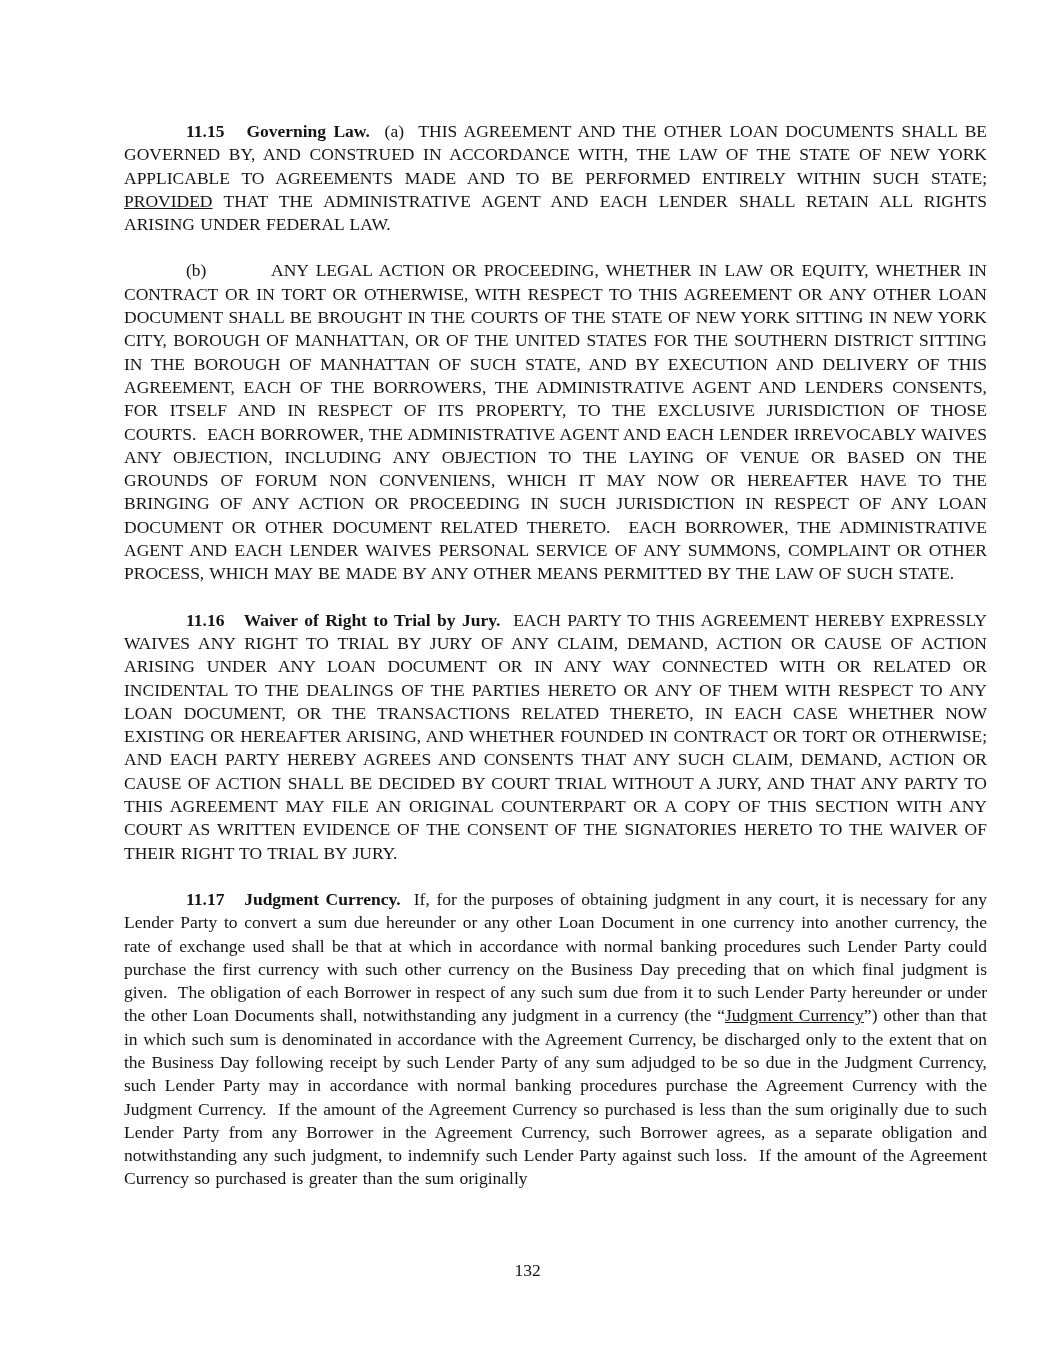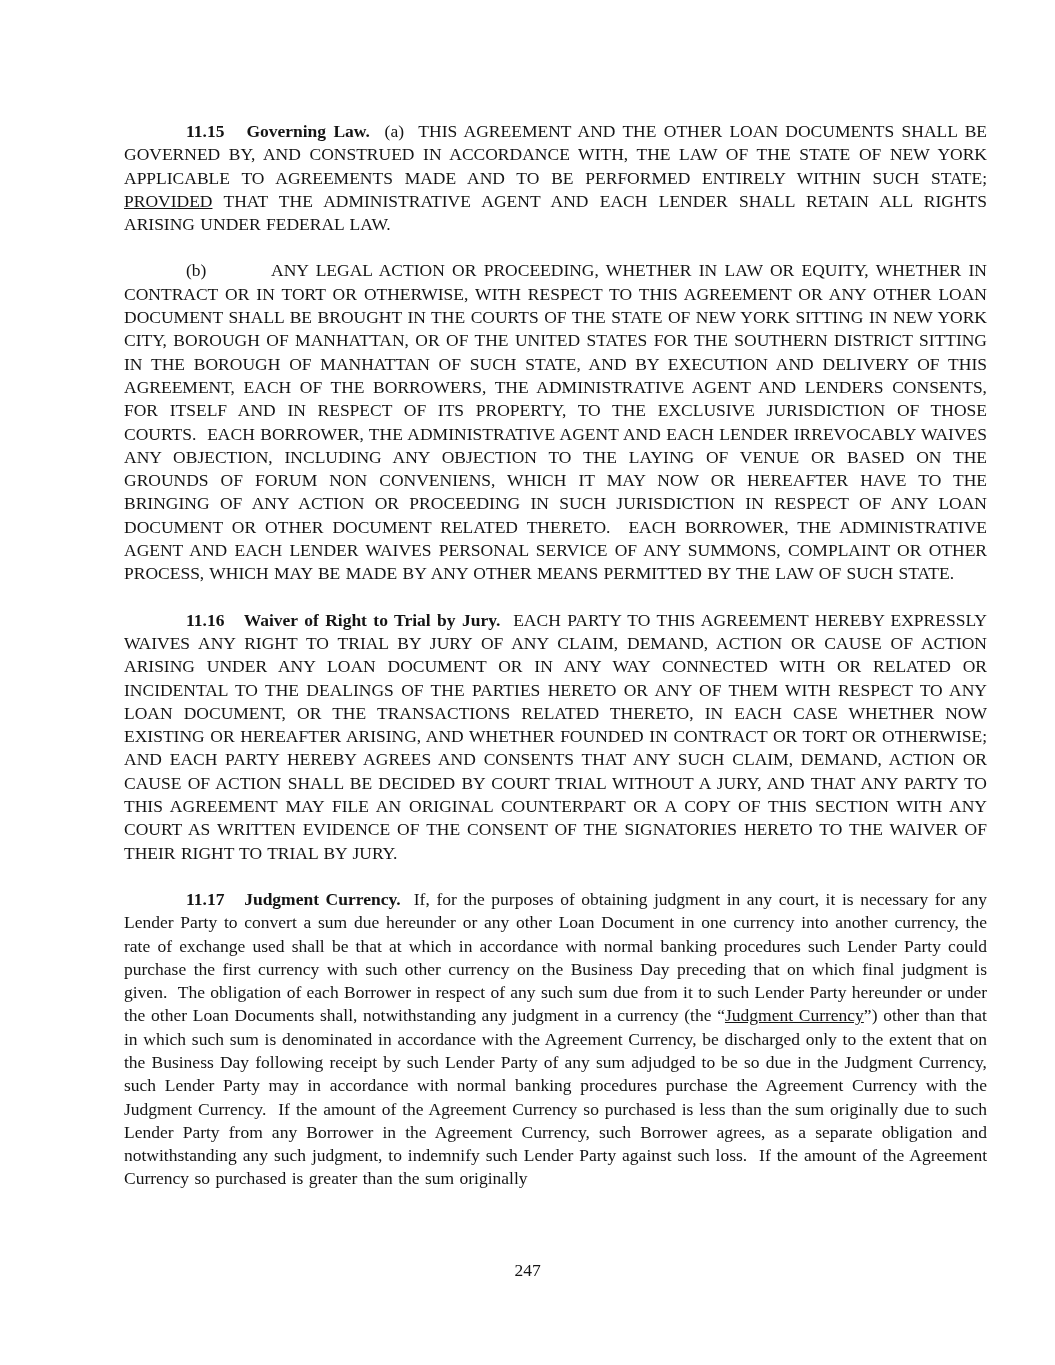--- a/index.html
+++ b/index.html
@@ -45,15 +45,15 @@
 <body>
 
 <div class="page">
   <main class="doc-body">
     <p class="para"><span class="seg-bold">11.15&nbsp;&nbsp;&nbsp;Governing Law.</span><span>&nbsp; (a)&nbsp; THIS AGREEMENT AND THE OTHER LOAN DOCUMENTS SHALL BE GOVERNED BY, AND CONSTRUED IN ACCORDANCE WITH, THE LAW OF THE STATE OF NEW YORK APPLICABLE TO AGREEMENTS MADE AND TO BE PERFORMED ENTIRELY WITHIN SUCH STATE; </span><span class="seg-underline">PROVIDED</span><span> THAT THE ADMINISTRATIVE AGENT AND EACH LENDER SHALL RETAIN ALL RIGHTS ARISING UNDER FEDERAL LAW.</span></p>
     <p class="para"><span>(b)&nbsp;&nbsp;&nbsp;&nbsp;&nbsp;&nbsp;&nbsp;&nbsp; ANY LEGAL ACTION OR PROCEEDING, WHETHER IN LAW OR EQUITY, WHETHER IN CONTRACT OR IN TORT OR OTHERWISE, WITH RESPECT TO THIS AGREEMENT OR ANY OTHER LOAN DOCUMENT SHALL BE BROUGHT IN THE COURTS OF THE STATE OF NEW YORK SITTING IN NEW YORK CITY, BOROUGH OF MANHATTAN, OR OF THE UNITED STATES FOR THE SOUTHERN DISTRICT SITTING IN THE BOROUGH OF MANHATTAN OF SUCH STATE, AND BY EXECUTION AND DELIVERY OF THIS AGREEMENT, EACH OF THE BORROWERS, THE ADMINISTRATIVE AGENT AND LENDERS CONSENTS, FOR ITSELF AND IN RESPECT OF ITS PROPERTY, TO THE EXCLUSIVE JURISDICTION OF THOSE COURTS.&nbsp; EACH BORROWER, THE ADMINISTRATIVE AGENT AND EACH LENDER IRREVOCABLY WAIVES ANY OBJECTION, INCLUDING ANY OBJECTION TO THE LAYING OF VENUE OR BASED ON THE GROUNDS OF </span><span class="seg-italic">FORUM NON CONVENIENS</span><span>, WHICH IT MAY NOW OR HEREAFTER HAVE TO THE BRINGING OF ANY ACTION OR PROCEEDING IN SUCH JURISDICTION IN RESPECT OF ANY LOAN DOCUMENT OR OTHER DOCUMENT RELATED THERETO.&nbsp; EACH BORROWER, THE ADMINISTRATIVE AGENT AND EACH LENDER WAIVES PERSONAL SERVICE OF ANY SUMMONS, COMPLAINT OR OTHER PROCESS, WHICH MAY BE MADE BY ANY OTHER MEANS PERMITTED BY THE LAW OF SUCH STATE.</span></p>
     <p class="para"><span class="seg-bold">11.16&nbsp;&nbsp;&nbsp;Waiver of Right to Trial by Jury.</span><span>&nbsp; EACH PARTY TO THIS AGREEMENT HEREBY EXPRESSLY WAIVES ANY RIGHT TO TRIAL BY JURY OF ANY CLAIM, DEMAND, ACTION OR CAUSE OF ACTION ARISING UNDER ANY LOAN DOCUMENT OR IN ANY WAY CONNECTED WITH OR RELATED OR INCIDENTAL TO THE DEALINGS OF THE PARTIES HERETO OR ANY OF THEM WITH RESPECT TO ANY LOAN DOCUMENT, OR THE TRANSACTIONS RELATED THERETO, IN EACH CASE WHETHER NOW EXISTING OR HEREAFTER ARISING, AND WHETHER FOUNDED IN CONTRACT OR TORT OR OTHERWISE; AND EACH PARTY HEREBY AGREES AND CONSENTS THAT ANY SUCH CLAIM, DEMAND, ACTION OR CAUSE OF ACTION SHALL BE DECIDED BY COURT TRIAL WITHOUT A JURY, AND THAT ANY PARTY TO THIS AGREEMENT MAY FILE AN ORIGINAL COUNTERPART OR A COPY OF THIS SECTION WITH ANY COURT AS WRITTEN EVIDENCE OF THE CONSENT OF THE SIGNATORIES HERETO TO THE WAIVER OF THEIR RIGHT TO TRIAL BY JURY.</span></p>
     <p class="para"><span class="seg-bold">11.17&nbsp;&nbsp;&nbsp;Judgment Currency.</span><span>&nbsp; If, for the purposes of obtaining judgment in any court, it is necessary for any Lender Party to convert a sum due hereunder or any other Loan Document in one currency into another currency, the rate of exchange used shall be that at which in accordance with normal banking procedures such Lender Party could purchase the first currency with such other currency on the Business Day preceding that on which final judgment is given.&nbsp; The obligation of each Borrower in respect of any such sum due from it to such Lender Party hereunder or under the other Loan Documents shall, notwithstanding any judgment in a currency (the “</span><span class="seg-underline">Judgment Currency</span><span>”) other than that in which such sum is denominated in accordance with the Agreement Currency, be discharged only to the extent that on the Business Day following receipt by such Lender Party of any sum adjudged to be so due in the Judgment Currency, such Lender Party may in accordance with normal banking procedures purchase the Agreement Currency with the Judgment Currency.&nbsp; If the amount of the Agreement Currency so purchased is less than the sum originally due to such Lender Party from any Borrower in the Agreement Currency, such Borrower agrees, as a separate obligation and notwithstanding any such judgment, to indemnify such Lender Party against such loss.&nbsp; If the amount of the Agreement Currency so purchased is greater than the sum originally</span></p>
   </main>
   <footer class="page-footer">
-    <span>247</span>
+    <span>132</span>
   </footer>
 </div>
 
 </body></html>

